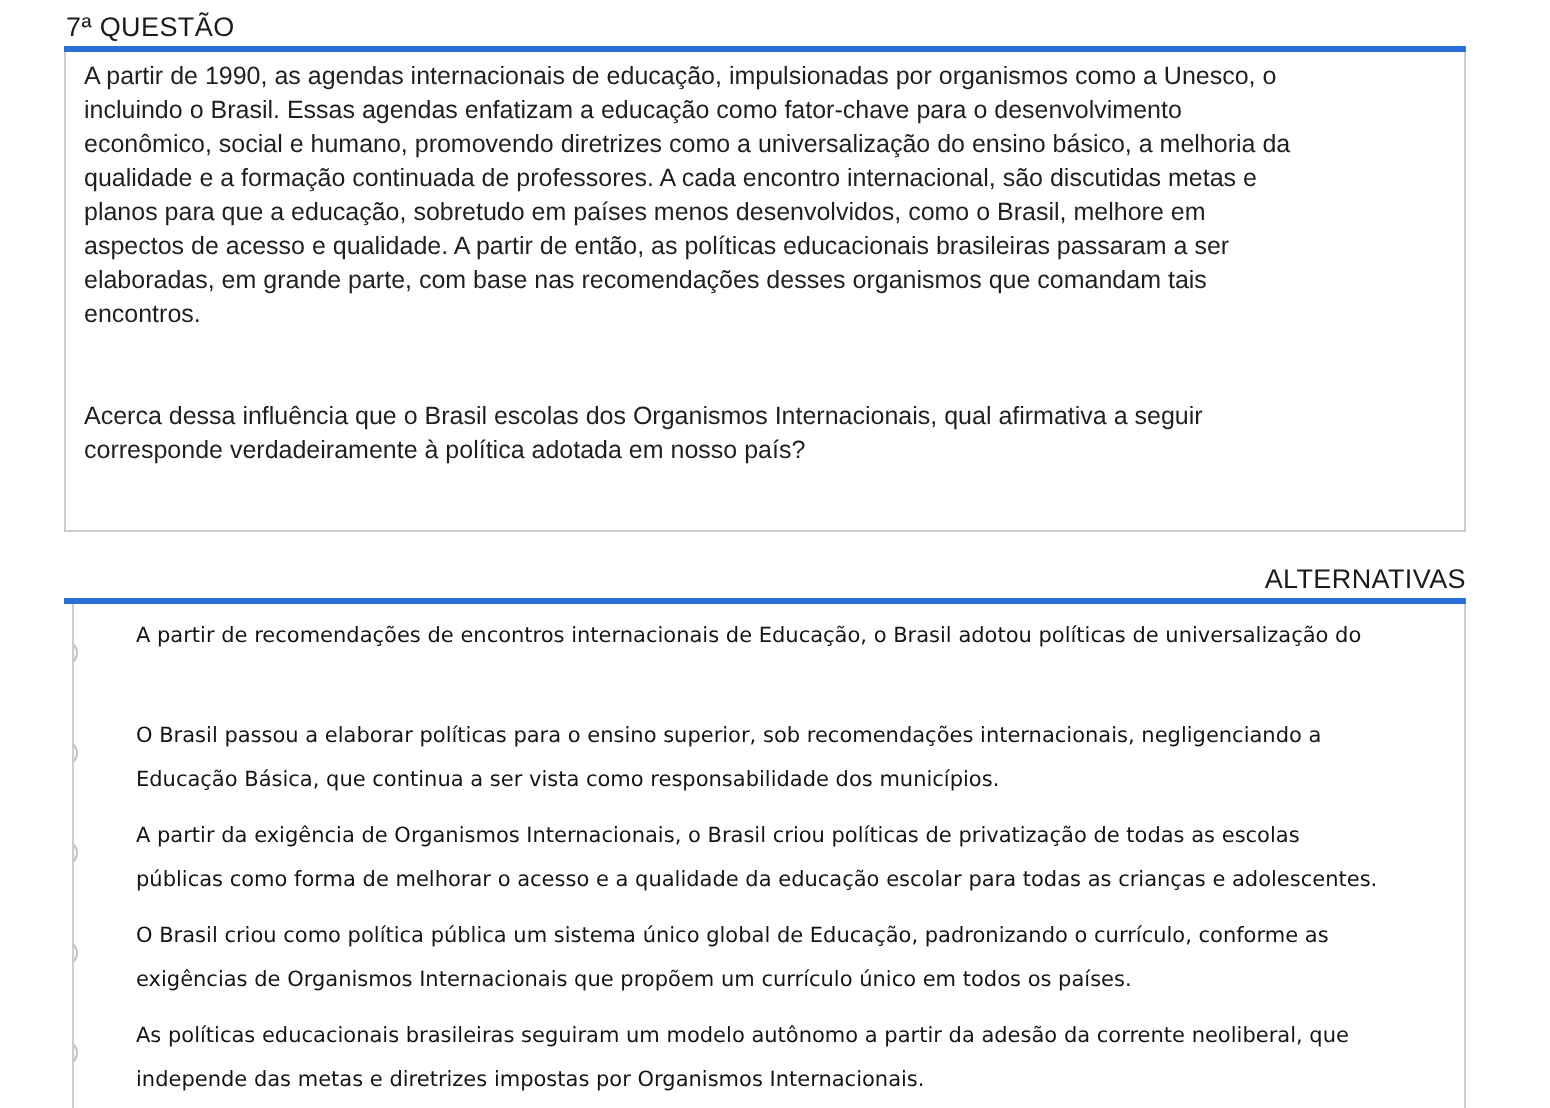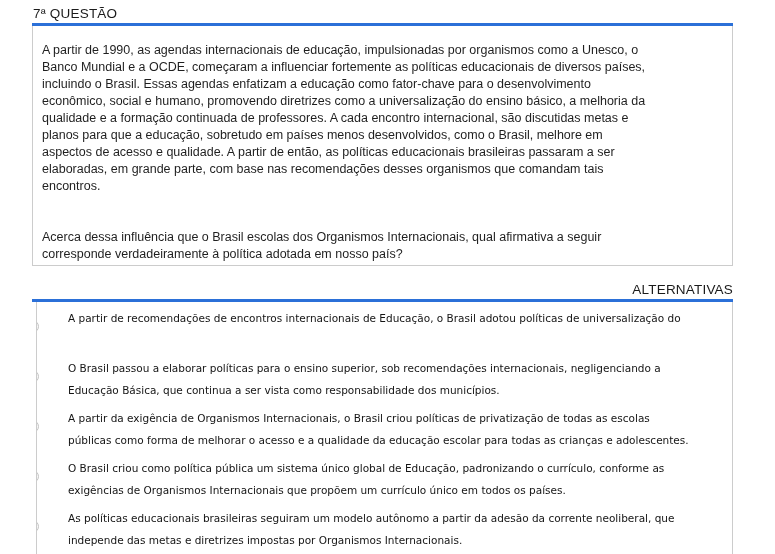--- a/index.html
+++ b/index.html
@@ -21,21 +21,21 @@
   }
   .blue-rule {
     width: 701px; height: 3px;
     background: #2b70d8;
     margin-top: 1px;
   }
   .question-box {
     width: 701px; height: 240px;
     border: 1px solid #cccccc;
     border-top: none;
-    padding: 16px 8px 0 9px;
+    padding: 4px 8px 0 9px;
     overflow: hidden;
   }
   .q-line {
     font-size: 12.5px;
     line-height: 17px;
     white-space: nowrap;
     color: #1f1f1f;
   }
   .para-gap { height: 34px; }
   .alt-header { margin-top: 16px; text-align: right; }
@@ -72,21 +72,20 @@
 <body>
 
 <div class="page">
 
   <div class="section-header">7ª QUESTÃO</div>
   <div class="blue-rule"></div>
 
   <div class="question-box">
     <div>
       <div class="q-line">A partir de 1990, as agendas internacionais de educação, impulsionadas por organismos como a Unesco, o</div>
-      <div class="q-line">Banco Mundial e a OCDE, começaram a influenciar fortemente as políticas educacionais de diversos países,</div>
       <div class="q-line">incluindo o Brasil. Essas agendas enfatizam a educação como fator-chave para o desenvolvimento</div>
       <div class="q-line">econômico, social e humano, promovendo diretrizes como a universalização do ensino básico, a melhoria da</div>
       <div class="q-line">qualidade e a formação continuada de professores. A cada encontro internacional, são discutidas metas e</div>
       <div class="q-line">planos para que a educação, sobretudo em países menos desenvolvidos, como o Brasil, melhore em</div>
       <div class="q-line">aspectos de acesso e qualidade. A partir de então, as políticas educacionais brasileiras passaram a ser</div>
       <div class="q-line">elaboradas, em grande parte, com base nas recomendações desses organismos que comandam tais</div>
       <div class="q-line">encontros.</div>
     </div>
     <div class="para-gap"></div>
     <div>

